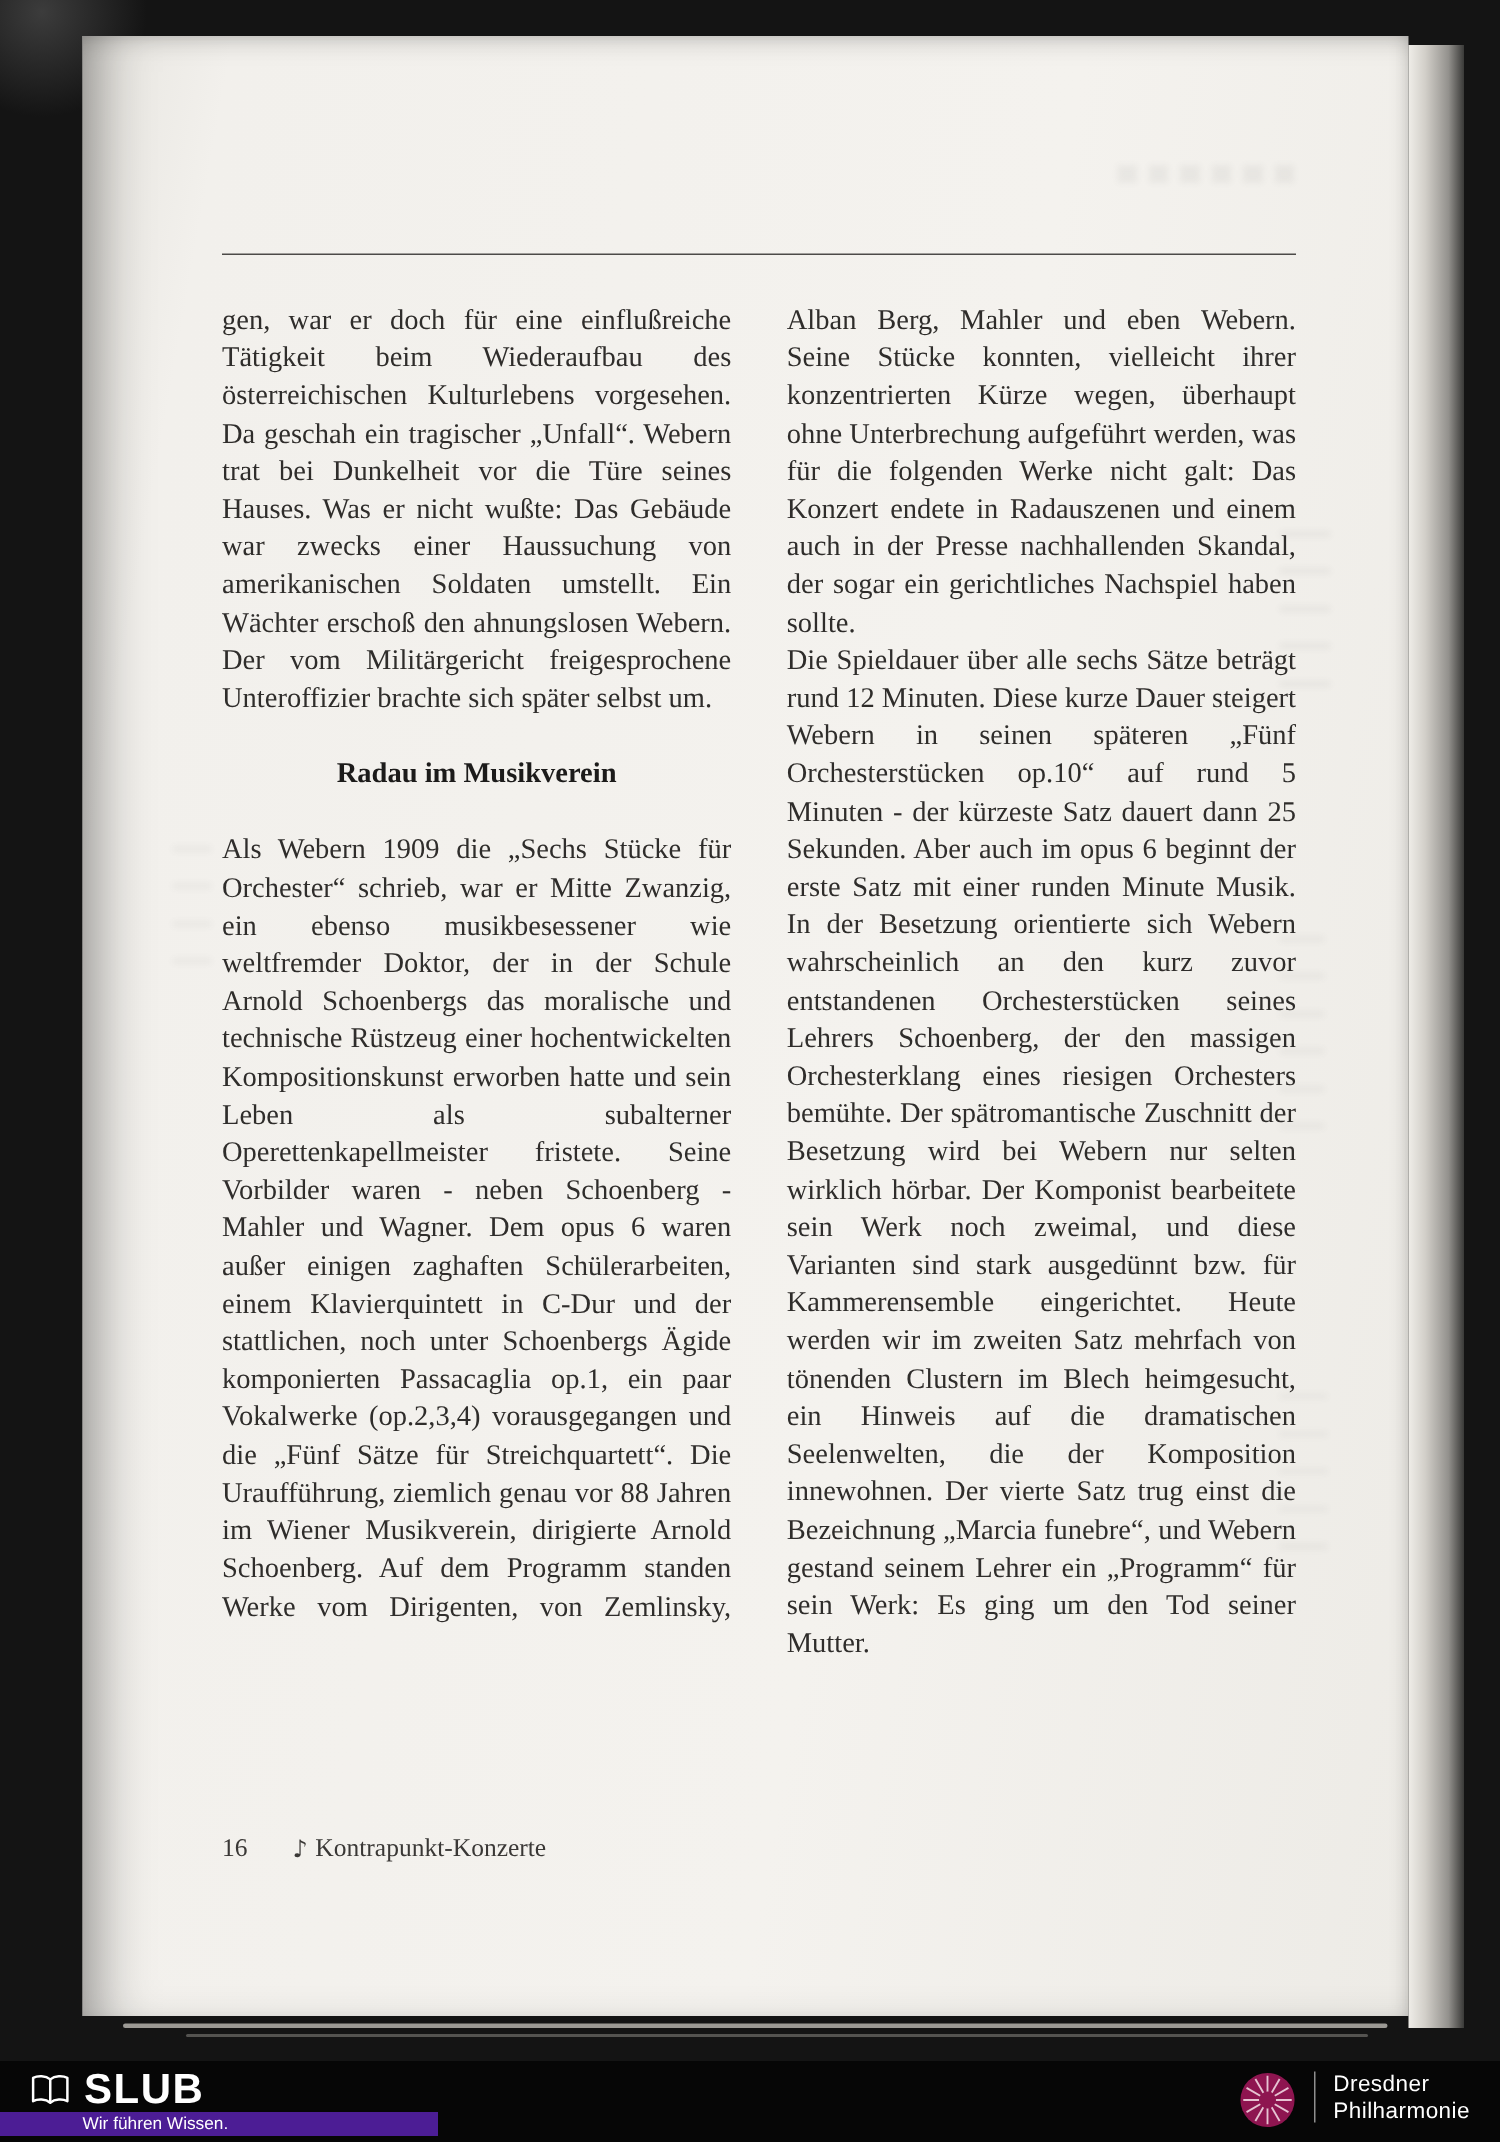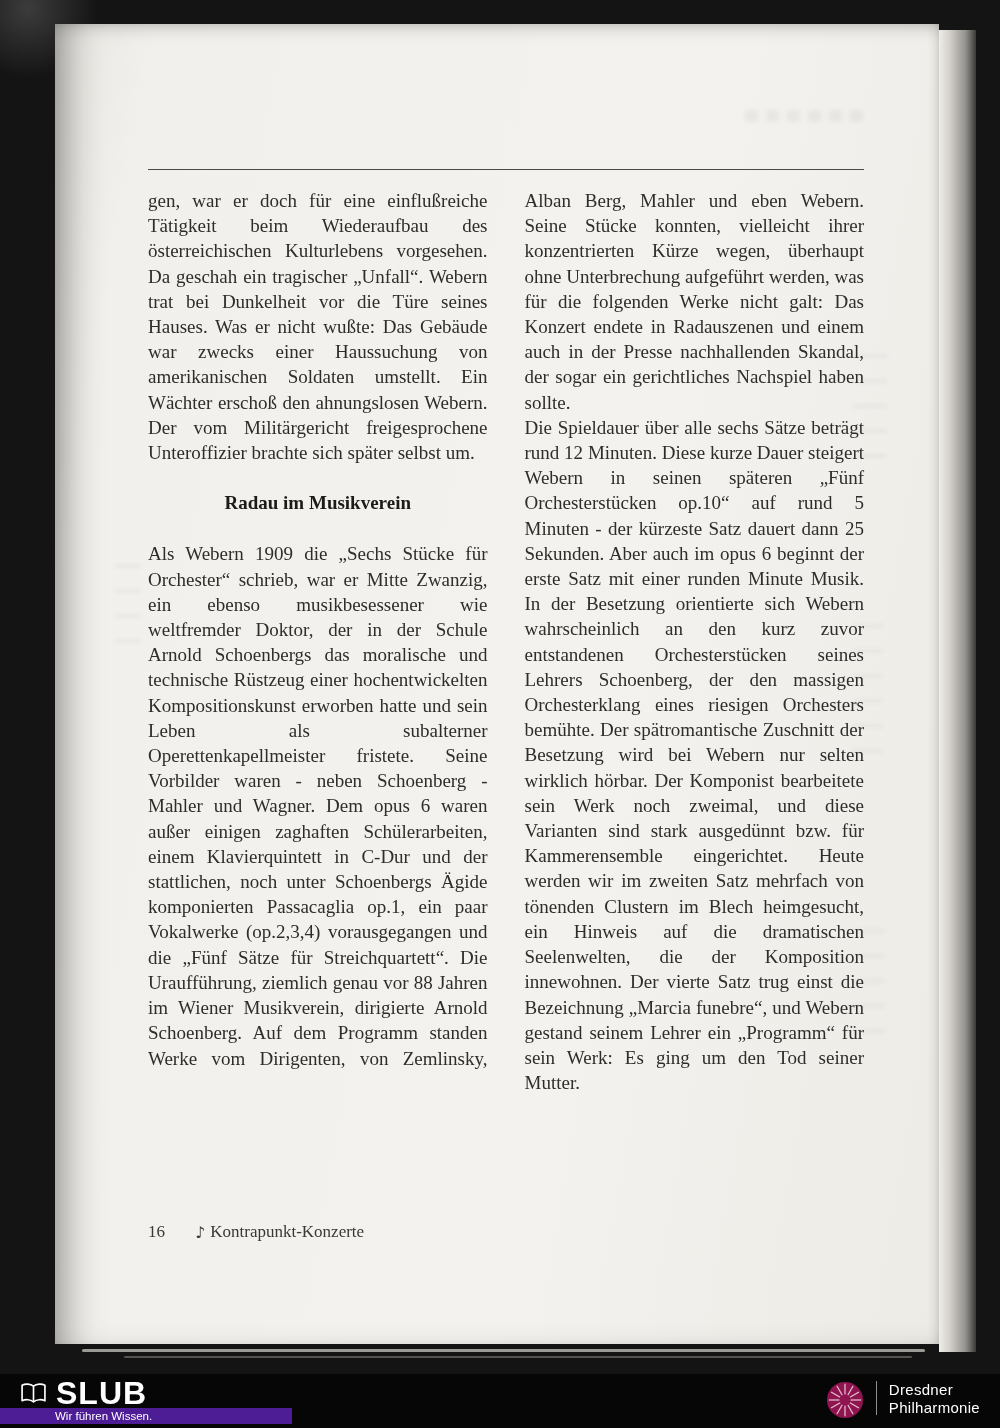--- a/index.html
+++ b/index.html
@@ -44,21 +44,21 @@
   
   .header {
     position:absolute; left:93px; top:106px; width:716px;
     font-size:19px; font-weight:bold; color:#1c1b1a; letter-spacing:.2px;
     white-space:nowrap;
   }
   .hdr-sep { font-family:"DejaVu Sans", sans-serif; font-size:10px; vertical-align:2px; margin:0 7px; color:#1c1b1a; }
   .rule { position:absolute; left:93px; top:145px; width:716px; height:1px; background:#4c4a48; }
 
   .columns {
-    position:absolute; left:93px; top:164px; width:716px;
+    position:absolute; left:93px; top:177px; width:716px;
     display:flex; gap:37px;
     font-size:19px; line-height:25.2px; color:#2f2d2b;
   }
   .col { width:340px; }
   .para { text-align:justify; hyphens:auto; }
   .para.cont { text-align-last:justify; }
   .subhead {
     text-align:center; font-size:19px; font-weight:bold; color:#1c1b1a;
     margin:25px 0 26px 0;
   }
@@ -73,21 +73,21 @@
   
   .viewer-bar {
     position:absolute; left:0; bottom:0; width:1000px; height:54px;
     background:#060606;
     font-family:"Liberation Sans", sans-serif;
   }
   .slub {
     position:absolute; left:20px; top:5px; height:28px;
     display:flex; align-items:center; gap:9px; color:#ffffff;
   }
-  .slub-word { font-size:32px; font-weight:bold; letter-spacing:1px; line-height:28px; }
+  .slub-word { font-size:28px; font-weight:bold; letter-spacing:1px; line-height:28px; }
   .book { display:inline-flex; }
   .tagline-strip {
     position:absolute; left:0; top:34px; width:292px; height:16px;
     background:#4c1d95; color:#ffffff;
     font-size:11.5px; line-height:16px; padding-left:55px;
   }
   .phil {
     position:absolute; right:20px; top:7px; height:40px;
     display:flex; gap:12px; color:#ffffff;
   }

